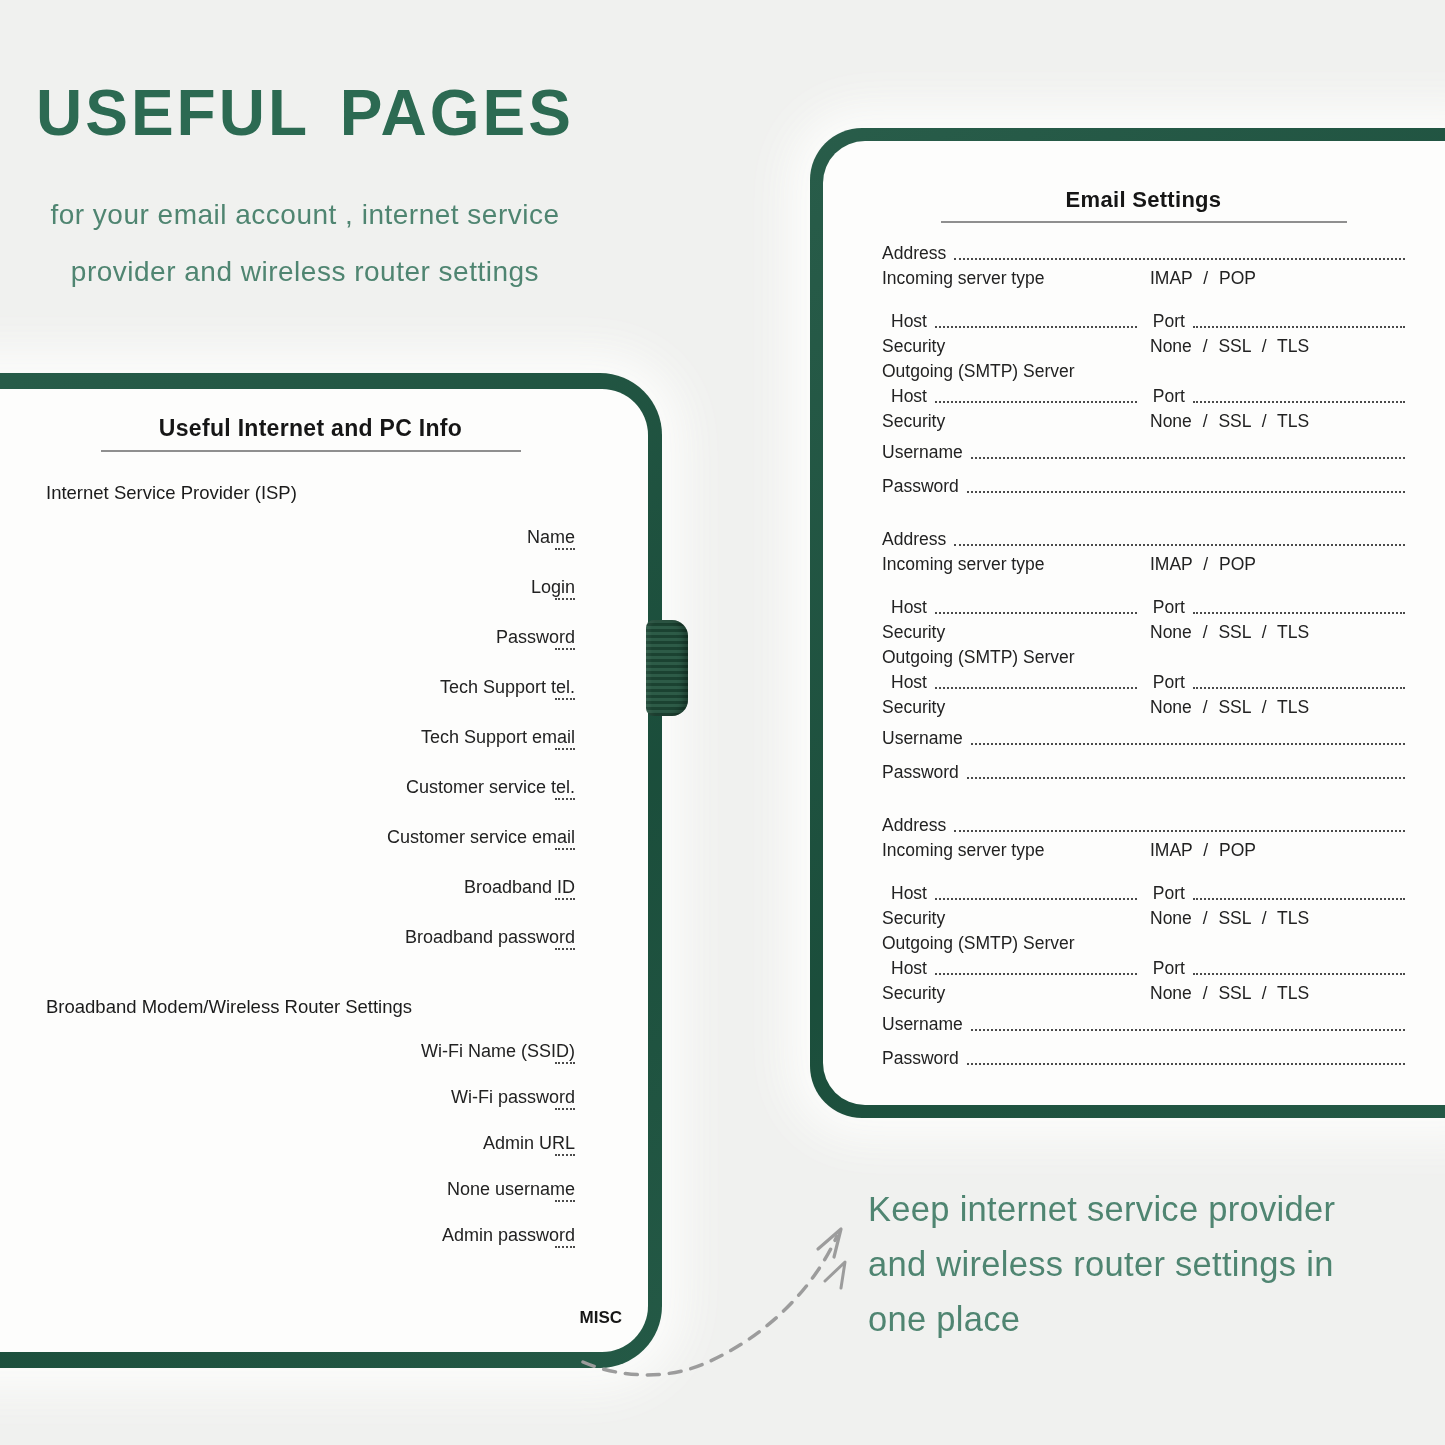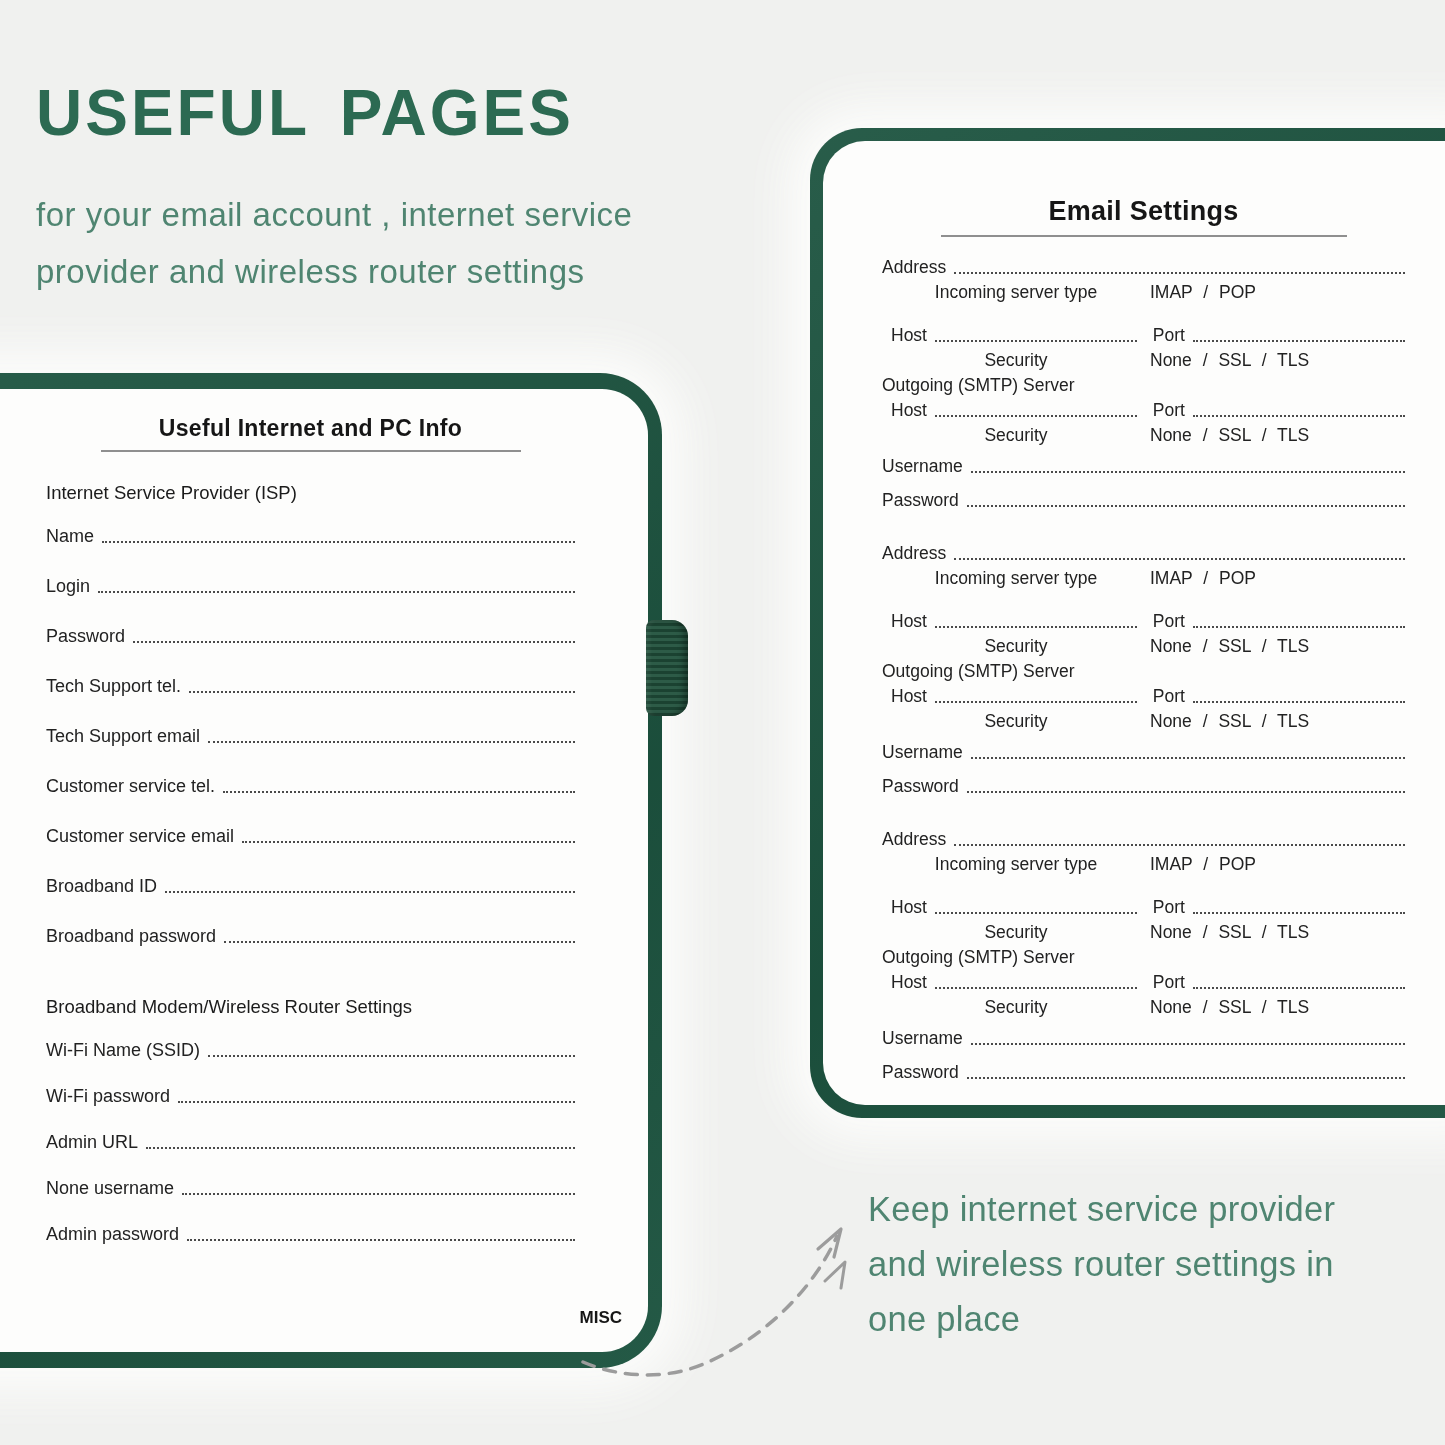--- a/index.html
+++ b/index.html
@@ -13,51 +13,51 @@
     --arrow-gray:#9c9c9c;
   }
   *{box-sizing:border-box;margin:0;padding:0;}
   html,body{width:1445px;height:1445px;}
   body{font-family:"Liberation Sans","DejaVu Sans",sans-serif;background:var(--bg);}
   .canvas{position:relative;width:1445px;height:1445px;overflow:hidden;background:var(--bg);}
 
   
   .hero{position:absolute;left:36px;top:76px;}
   .hero h1{font-size:64px;font-weight:700;color:var(--title-green);letter-spacing:3px;word-spacing:10px;}
-  .hero .sub{margin-top:36px;font-size:33px;color:var(--soft-green);line-height:57px;letter-spacing:.5px;}
+  .hero .sub{margin-top:36px;font-size:28px;color:var(--soft-green);line-height:57px;letter-spacing:.5px;text-align:center;}
 
   
   .notebook{position:absolute;background:var(--cover-green);
     background-image:linear-gradient(145deg,rgba(255,255,255,.05) 0%,rgba(0,0,0,.08) 60%,rgba(255,255,255,.03) 100%);
     box-shadow:0 0 48px 22px rgba(253,253,252,.95);}
   .nb-left{left:-80px;top:373px;width:742px;height:995px;border-radius:0 62px 62px 0;}
   .nb-right{left:810px;top:128px;width:660px;height:990px;border-radius:52px 0 0 52px;}
   .page{position:absolute;background:var(--page-white);}
   .pg-left{left:0;top:16px;right:14px;bottom:16px;border-radius:0 46px 46px 0;
     padding:26px 73px 0 126px;}
   .pg-right{left:13px;top:13px;right:0;bottom:13px;border-radius:42px 0 0 42px;
     padding:27px 65px 0 59px;}
 
   .ptitle{font-weight:700;color:#161616;text-align:center;}
   .pg-left .ptitle{font-size:23px;letter-spacing:.3px;}
-  .pg-right .ptitle{font-size:27px;margin-top:28px;letter-spacing:.3px;}
+  .pg-right .ptitle{font-size:22px;margin-top:19px;letter-spacing:.3px;}
   .prule{height:2px;background:#8f8f8f;margin:8px auto 0;}
   .pg-left .prule{width:420px;}
   .pg-right .prule{width:406px;}
 
   
   .sheading{font-size:18.5px;color:#1b1b1b;}
   .sh1{margin-top:30px;}
   .sh2{margin-top:49px;}
   .rows1{margin-top:23px;}
   .rows2{margin-top:23px;}
-  .lrow{display:flex;align-items:flex-end;height:20px;font-size:18px;color:var(--ink);}
+  .lrow{display:flex;align-items:flex-end;height:20px;font-size:18px;color:var(--ink);flex-direction:column;}
   .rows1 .lrow{margin-bottom:30px;}
   .rows2 .lrow{margin-bottom:26px;}
-  .flabel{white-space:nowrap;text-align:center;}
+  .flabel{white-space:nowrap;}
   .dots{flex:1;border-bottom:2px dotted var(--dot);margin-left:8px;margin-bottom:4px;min-width:20px;}
   .corner{position:absolute;right:26px;bottom:24px;font-size:17px;font-weight:600;color:#161616;}
 
   
   .eblocks{margin-top:16px;}
   .eblock{margin-bottom:28px;}
   .erow{display:flex;align-items:flex-end;height:25px;font-size:17.5px;color:var(--ink);}
   .espacer{height:18px;}
   .wlab{width:268px;flex:none;}
   .opts{word-spacing:6px;text-align:right;}

